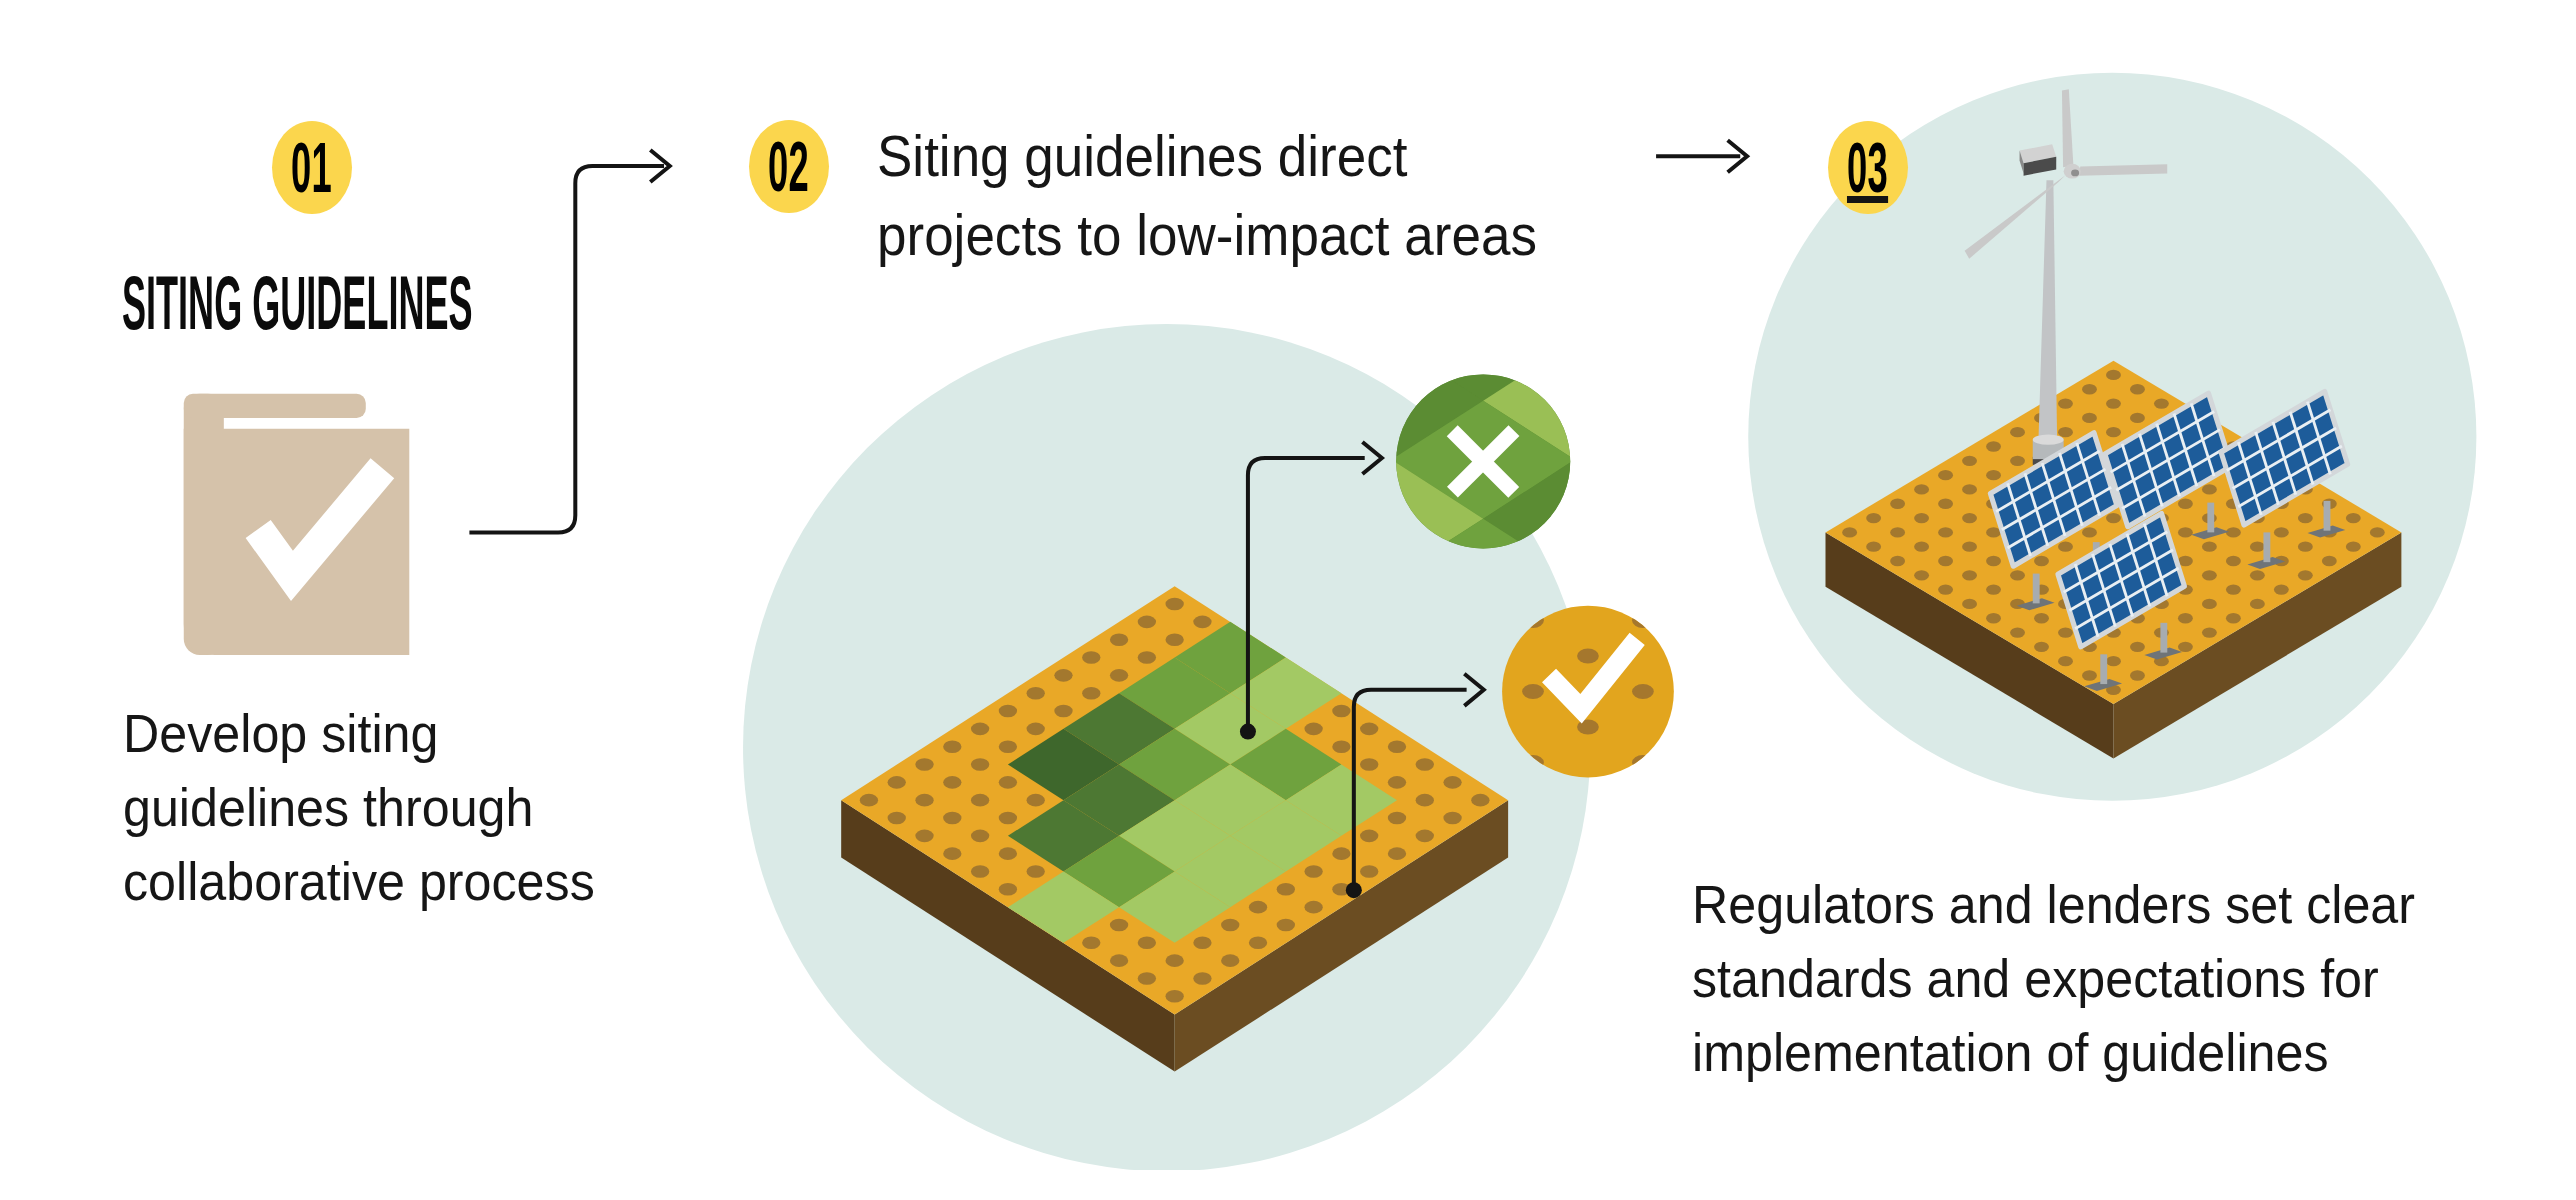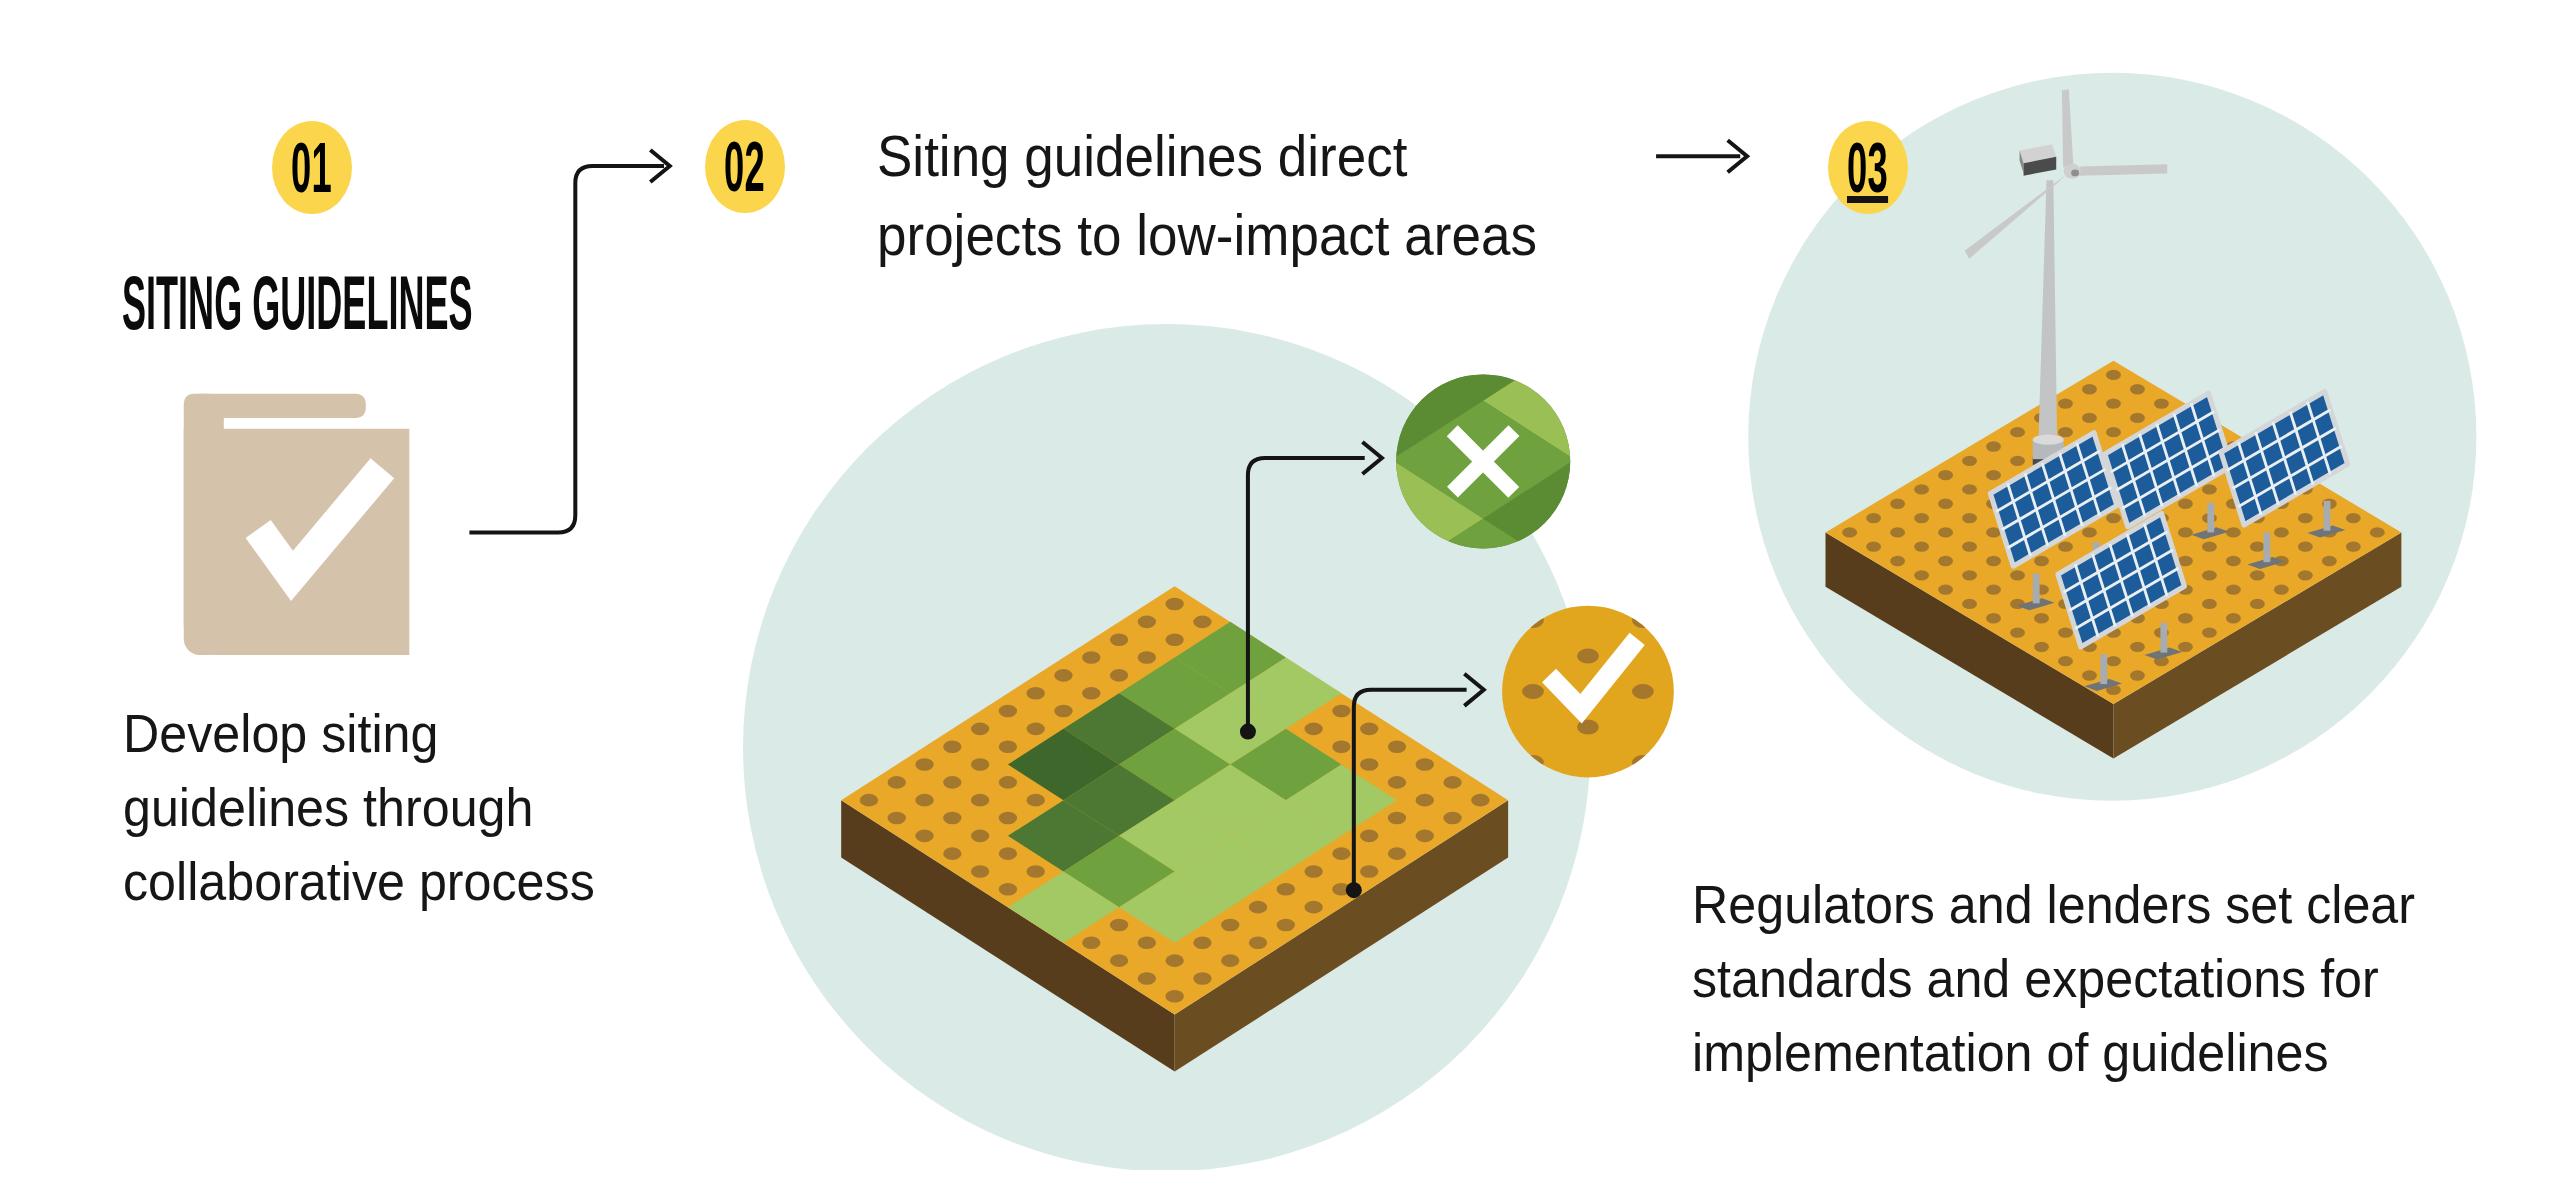--- a/index.html
+++ b/index.html
@@ -4,21 +4,21 @@
 <style>
   html,body{margin:0;padding:0;background:#fff;}
   #canvas{position:relative;width:2576px;height:1170px;background:#fff;overflow:hidden;
           font-family:"Liberation Sans",sans-serif;color:var(--ink);border-radius:24px;}
   #art{position:absolute;left:0;top:0;z-index:1;}
   .badge{position:absolute;z-index:3;width:80px;height:93px;border-radius:50%;
          background:var(--accent-yellow);display:flex;align-items:center;justify-content:center;}
   .badge span{display:inline-block;font-weight:bold;font-size:70px;line-height:1;color:#000;
               transform:scaleX(.52);letter-spacing:0.6px;}
   #badge-1{left:272px;top:121px;}
-  #badge-2{left:705px;top:120px;}
+  #badge-2{left:749px;top:120px;}
   #badge-3{left:1828px;top:121px;text-decoration:underline;}
   .title-svg{position:absolute;left:122px;top:259px;z-index:3;}
   .title-svg text{fill:#0b0b0b;font-family:"Liberation Sans",sans-serif;font-weight:bold;}
   .txt{position:absolute;z-index:3;transform:scaleX(.93);transform-origin:left top;color:#161616;}
   .txt span{display:block;white-space:nowrap;}
   #heading2{left:877px;top:117px;font-size:57px;line-height:79px;}
   #para1{left:123px;top:696px;font-size:54px;line-height:74px;}
   #para3{left:1692px;top:867px;font-size:54px;line-height:74px;}
   
   .f-teal{fill:var(--teal-bg);}

